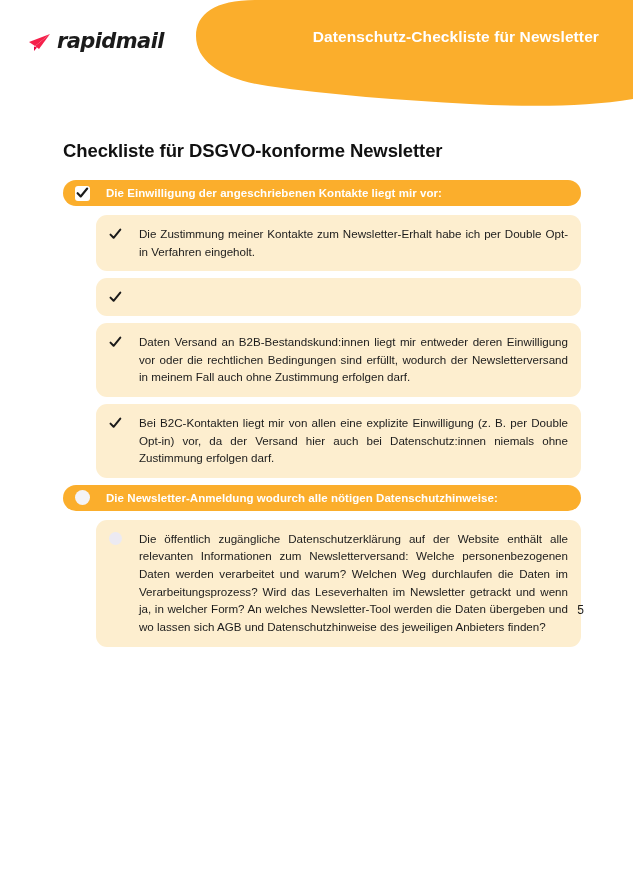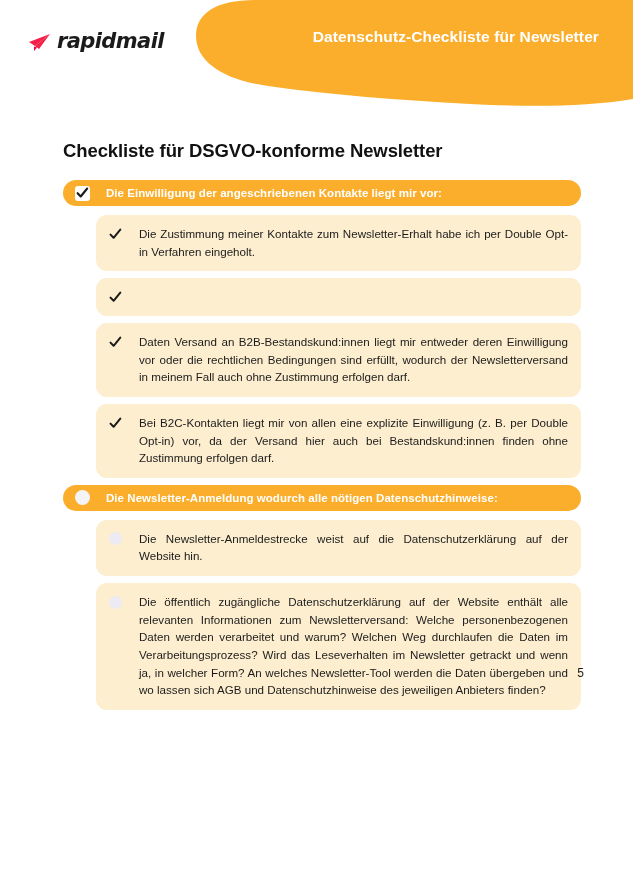--- a/index.html
+++ b/index.html
@@ -250,42 +250,36 @@
               </svg>
             </div>
             <div class="item-text">Daten Versand an B2B-Bestandskund:innen liegt mir entweder deren Einwilligung vor oder die rechtlichen Bedingungen sind erfüllt, wodurch der Newsletterversand in meinem Fall auch ohne Zustimmung erfolgen darf.</div>
           </div>
           <div class="item">
             <div class="item-marker">
               <svg class="check-svg" width="13" height="13" viewBox="0 0 13 13">
                 <path d="M1.5,6.6 L4.6,9.8 L11.3,1.6" stroke="#1b1b1b" stroke-width="2" fill="none" stroke-linecap="round" stroke-linejoin="round"></path>
               </svg>
             </div>
-            <div class="item-text">Bei B2C-Kontakten liegt mir von allen eine explizite Einwilligung (z. B. per Double Opt-in) vor, da der Versand hier auch bei Bestandskund:innen finden ohne Zustimmung erfolgen darf.</div>
+            <div class="item-text">Bei B2C-Kontakten liegt mir von allen eine explizite Einwilligung (z. B. per Double Opt-in) vor, da der Versand hier auch bei Datenschutz:innen niemals ohne Zustimmung erfolgen darf.</div>
           </div>
         </div>
       </div>
       <div class="section">
         <div class="section-bar">
           <div class="section-marker">
             <span class="marker-circle"></span>
           </div>
           <div class="section-label">Die Newsletter-Anmeldung wodurch alle nötigen Datenschutzhinweise:</div>
         </div>
         <div class="items">
           <div class="item">
             <div class="item-marker">
               <span class="circle-empty"></span>
             </div>
-            <div class="item-text">Die Newsletter-Anmeldestrecke weist auf die Datenschutzerklärung auf der Website hin.</div>
-          </div>
-          <div class="item">
-            <div class="item-marker">
-              <span class="circle-empty"></span>
-            </div>
             <div class="item-text">Die öffentlich zugängliche Datenschutzerklärung auf der Website enthält alle relevanten Informationen zum Newsletterversand: Welche personenbezogenen Daten werden verarbeitet und warum? Welchen Weg durchlaufen die Daten im Verarbeitungsprozess? Wird das Leseverhalten im Newsletter getrackt und wenn ja, in welcher Form? An welches Newsletter-Tool werden die Daten übergeben und wo lassen sich AGB und Datenschutzhinweise des jeweiligen Anbieters finden?</div>
           </div>
         </div>
       </div>
     </div>
 
   <div class="page-number">5</div>
 </div>
 
 </body></html>

